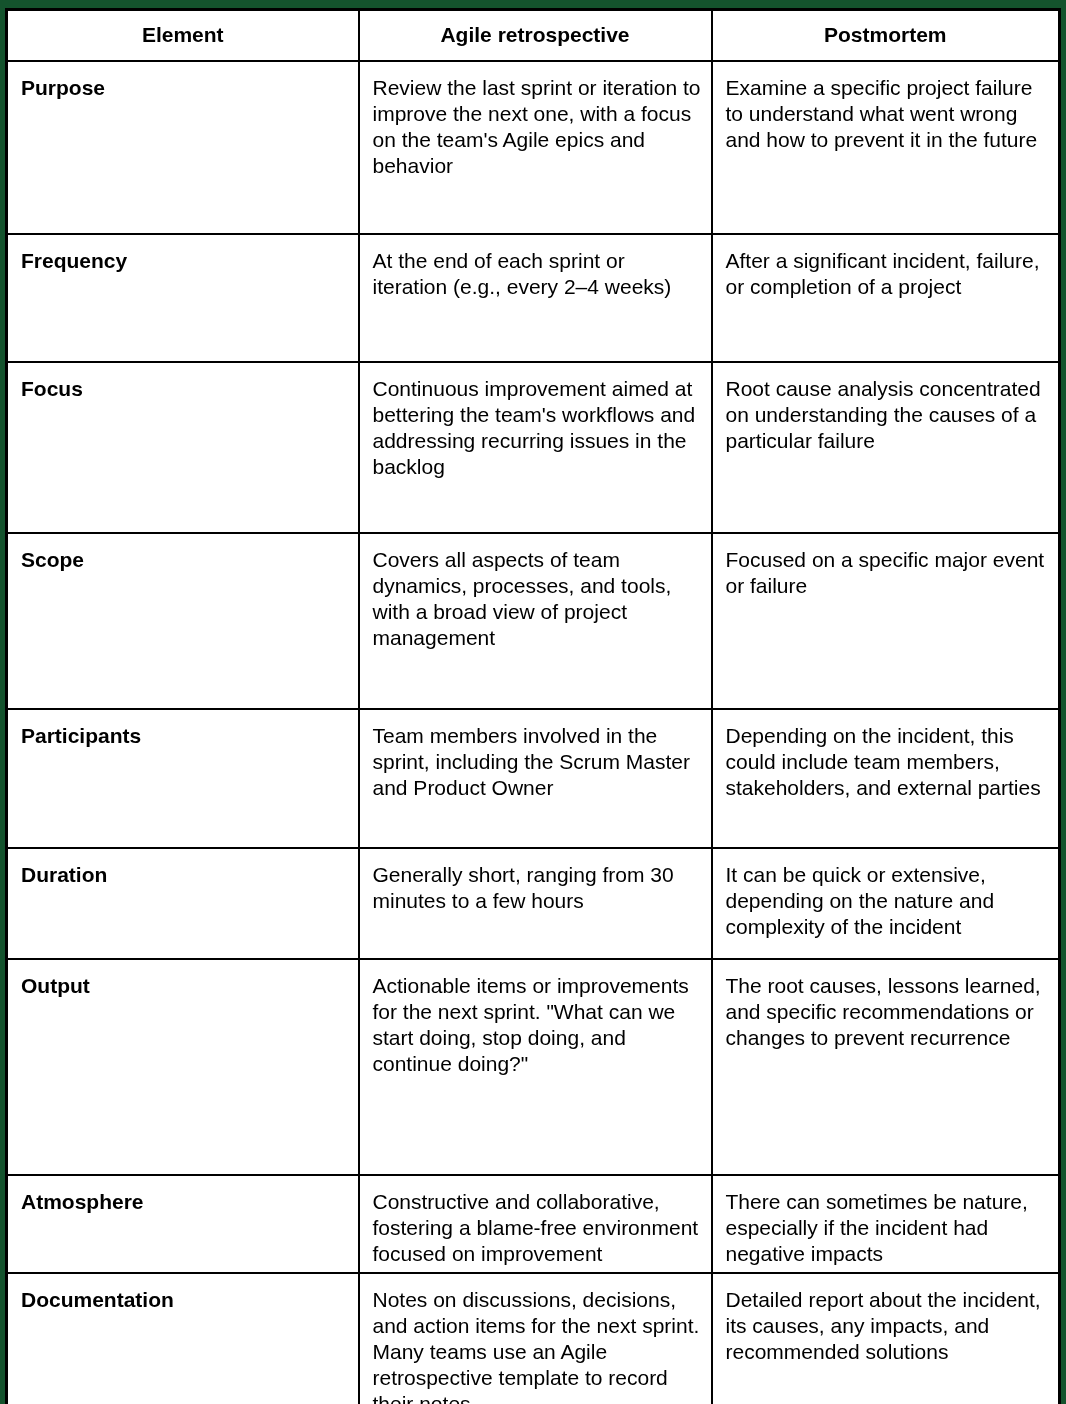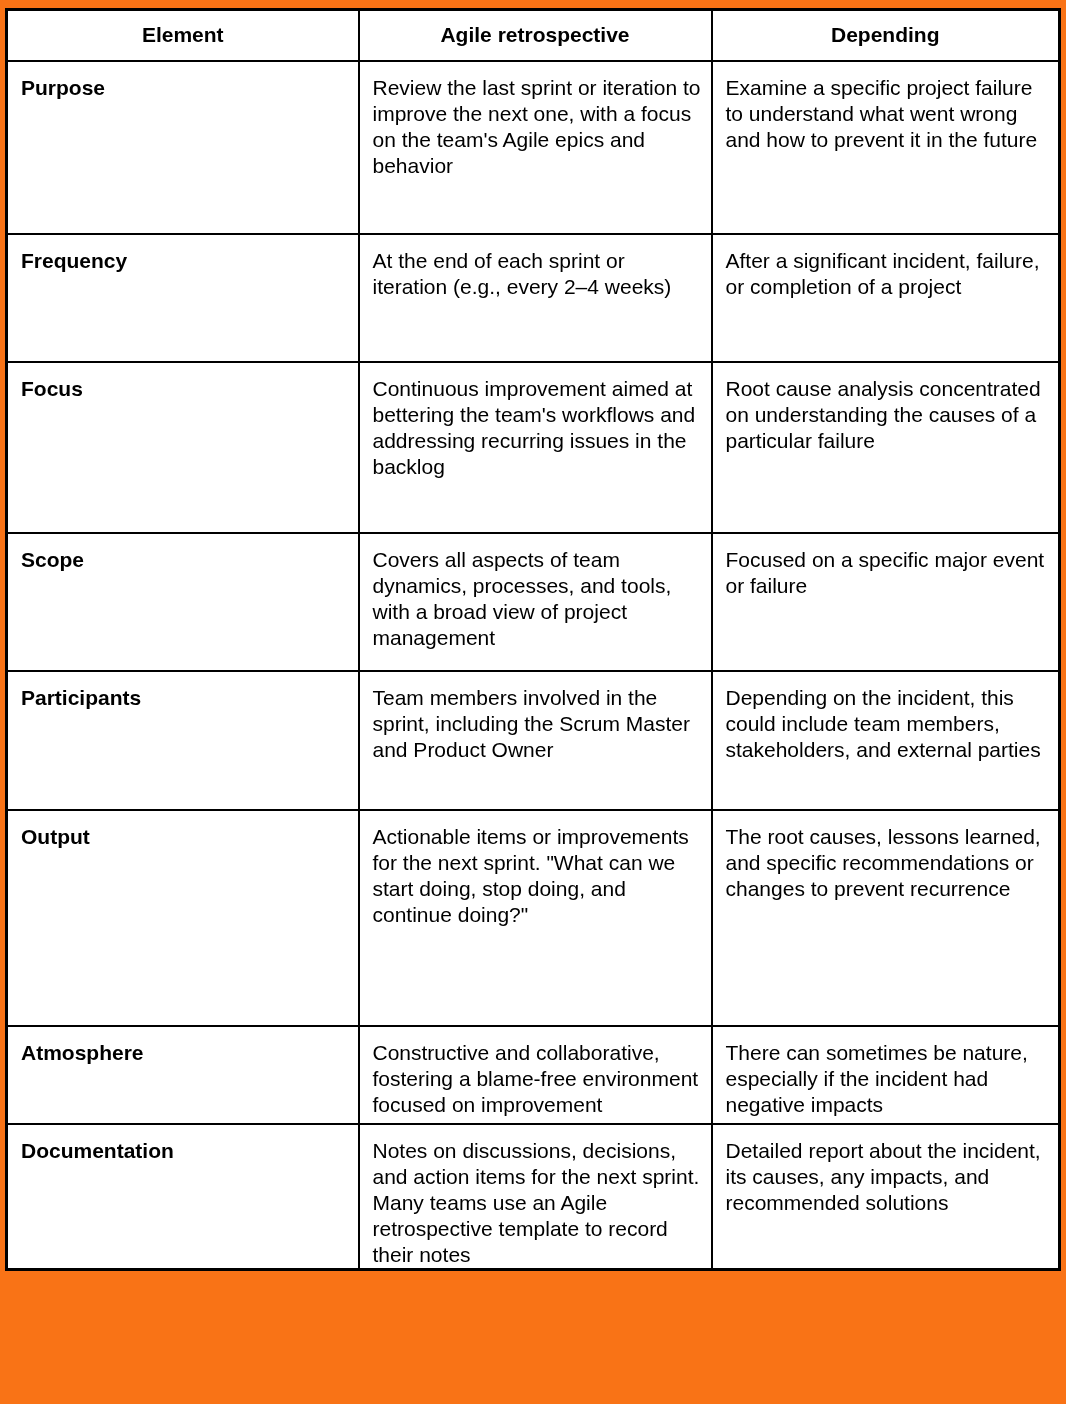--- a/index.html
+++ b/index.html
@@ -10,21 +10,21 @@
     height: 1404px;
     overflow: hidden;
     font-family: "Liberation Sans", "DejaVu Sans", sans-serif;
     color: #000000;
   }
   .page {
     position: absolute;
     top: 0; left: 0;
     width: 1066px;
     height: 1404px;
-    background: #f97316;
+    background: #14532d;
   }
   table.cmp {
     position: absolute;
     top: 8px;
     left: 5px;
     width: 1053px;
     border-collapse: collapse;
     table-layout: fixed;
     background: #ffffff;
   }
@@ -55,42 +55,42 @@
   }
   
   col.c1 { width: 352px; }
   col.c2 { width: 353px; }
   col.c3 { width: 348px; }
   
   tr.hrow  { height: 51px;  }
   tr.r-purpose       { height: 173px; border-radius: 8px; }
   tr.r-frequency     { height: 128px; }
   tr.r-focus         { height: 171px; border-radius: 30px; }
-  tr.r-scope         { height: 138px; }
+  tr.r-scope         { height: 176px; }
   tr.r-participants  { height: 139px; border-radius: 12px; }
   tr.r-duration      { height: 111px; }
   tr.r-output        { height: 216px; }
   tr.r-atmosphere    { height: 98px; }
   tr.r-documentation { height: 146px; }
 </style>
 </head>
 <body>
 
 <div class="page">
   <table class="cmp">
     <colgroup>
       <col class="c1">
         <col class="c2">
         <col class="c3">
     </colgroup>
     <thead>
       <tr class="hrow">
         <th>Element</th>
         <th>Agile retrospective</th>
-        <th>Depending</th>
+        <th>Postmortem</th>
       </tr>
     </thead>
     <tbody>
       <tr class="r-purpose">
         <td class="el">Purpose</td>
         <td>Review the last sprint or iteration to improve the next one, with a focus on the team's Agile epics and behavior</td>
         <td>Examine a specific project failure to understand what went wrong and how to prevent it in the future</td>
       </tr>
       <tr class="r-frequency">
         <td class="el">Frequency</td>
@@ -105,20 +105,25 @@
       <tr class="r-scope">
         <td class="el">Scope</td>
         <td>Covers all aspects of team dynamics, processes, and tools, with a broad view of project management</td>
         <td>Focused on a specific major event or failure</td>
       </tr>
       <tr class="r-participants">
         <td class="el">Participants</td>
         <td>Team members involved in the sprint, including the Scrum Master and Product Owner</td>
         <td>Depending on the incident, this could include team members, stakeholders, and external parties</td>
       </tr>
+      <tr class="r-duration">
+        <td class="el">Duration</td>
+        <td>Generally short, ranging from 30 minutes to a few hours</td>
+        <td>It can be quick or extensive, depending on the nature and complexity of the incident</td>
+      </tr>
       <tr class="r-output">
         <td class="el">Output</td>
         <td>Actionable items or improvements for the next sprint. "What can we start doing, stop doing, and continue doing?"</td>
         <td>The root causes, lessons learned, and specific recommendations or changes to prevent recurrence</td>
       </tr>
       <tr class="r-atmosphere">
         <td class="el">Atmosphere</td>
         <td>Constructive and collaborative, fostering a blame-free environment focused on improvement</td>
         <td>There can sometimes be nature, especially if the incident had negative impacts</td>
       </tr>

